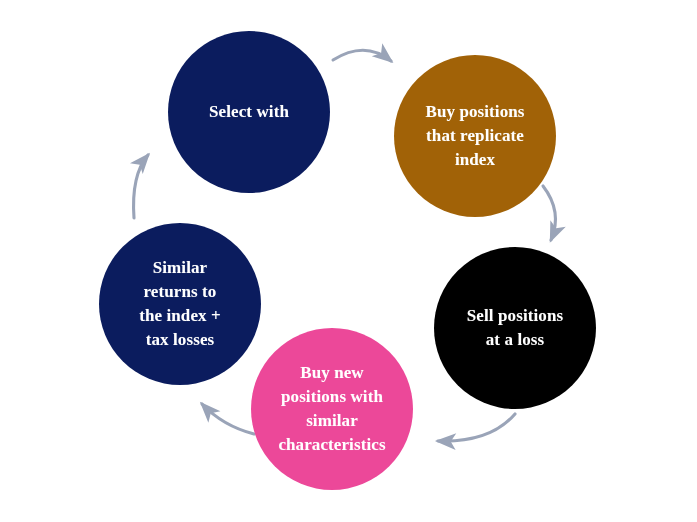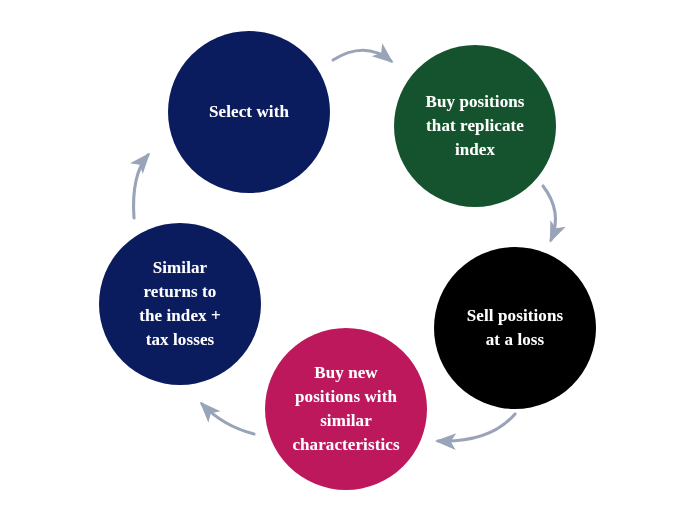--- a/index.html
+++ b/index.html
@@ -64,32 +64,32 @@
       <path d="M 515 414 Q 490 443 438 441"></path>
       <path d="M 254 434 Q 223 426 202 404"></path>
       <path d="M 134 218 Q 131 175 148 155"></path>
     </g>
   </svg>
 
   <div class="node" style="left: 168px; top: 31px; width: 162px; height: 162px; background: rgb(11, 28, 94);">
     <span class="node-label" style="color: rgb(255, 255, 255);">Select with</span>
   </div>
 
-  <div class="node" style="left: 394px; top: 45px; width: 162px; height: 162px; background: #14532d;">
+  <div class="node" style="left: 394px; top: 55px; width: 162px; height: 162px; background: #a16207;">
     <span class="node-label" style="color: rgb(255, 255, 255);">Buy positions
 that replicate
 index</span>
   </div>
 
   <div class="node" style="left: 434px; top: 247px; width: 162px; height: 162px; background: #000000;">
     <span class="node-label" style="color: rgb(255, 255, 255);">Sell positions
 at a loss</span>
   </div>
 
-  <div class="node" style="left: 265px; top: 328px; width: 162px; height: 162px; background: #be185d;">
+  <div class="node" style="left: 251px; top: 328px; width: 162px; height: 162px; background: #ec4899;">
     <span class="node-label" style="color: rgb(255, 255, 255);">Buy new
 positions with
 similar
 characteristics</span>
   </div>
 
   <div class="node" style="left: 99px; top: 223px; width: 162px; height: 162px; background: rgb(11, 28, 94);">
     <span class="node-label" style="color: rgb(255, 255, 255);">Similar
 returns to
 the index +

